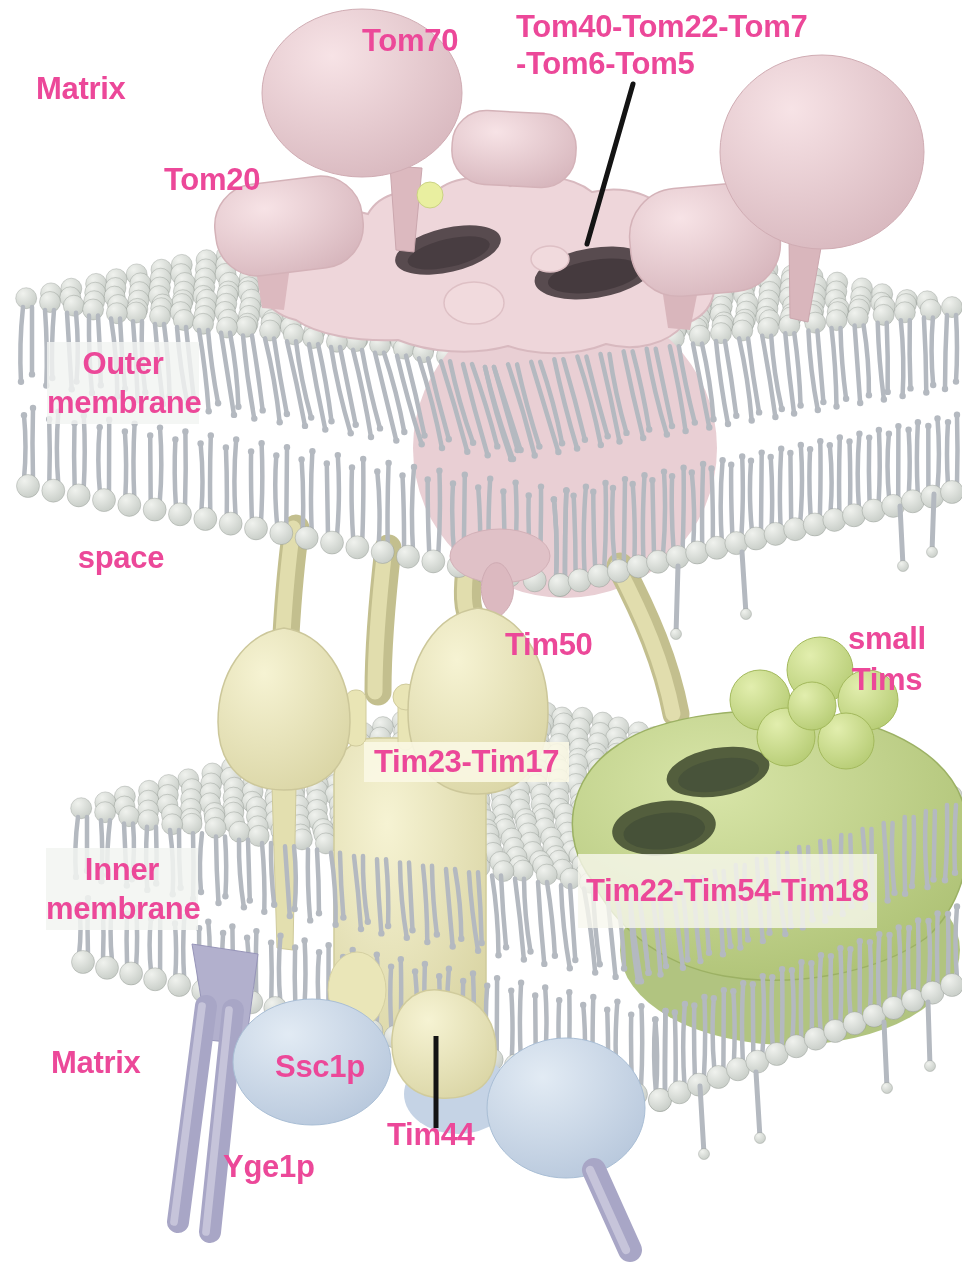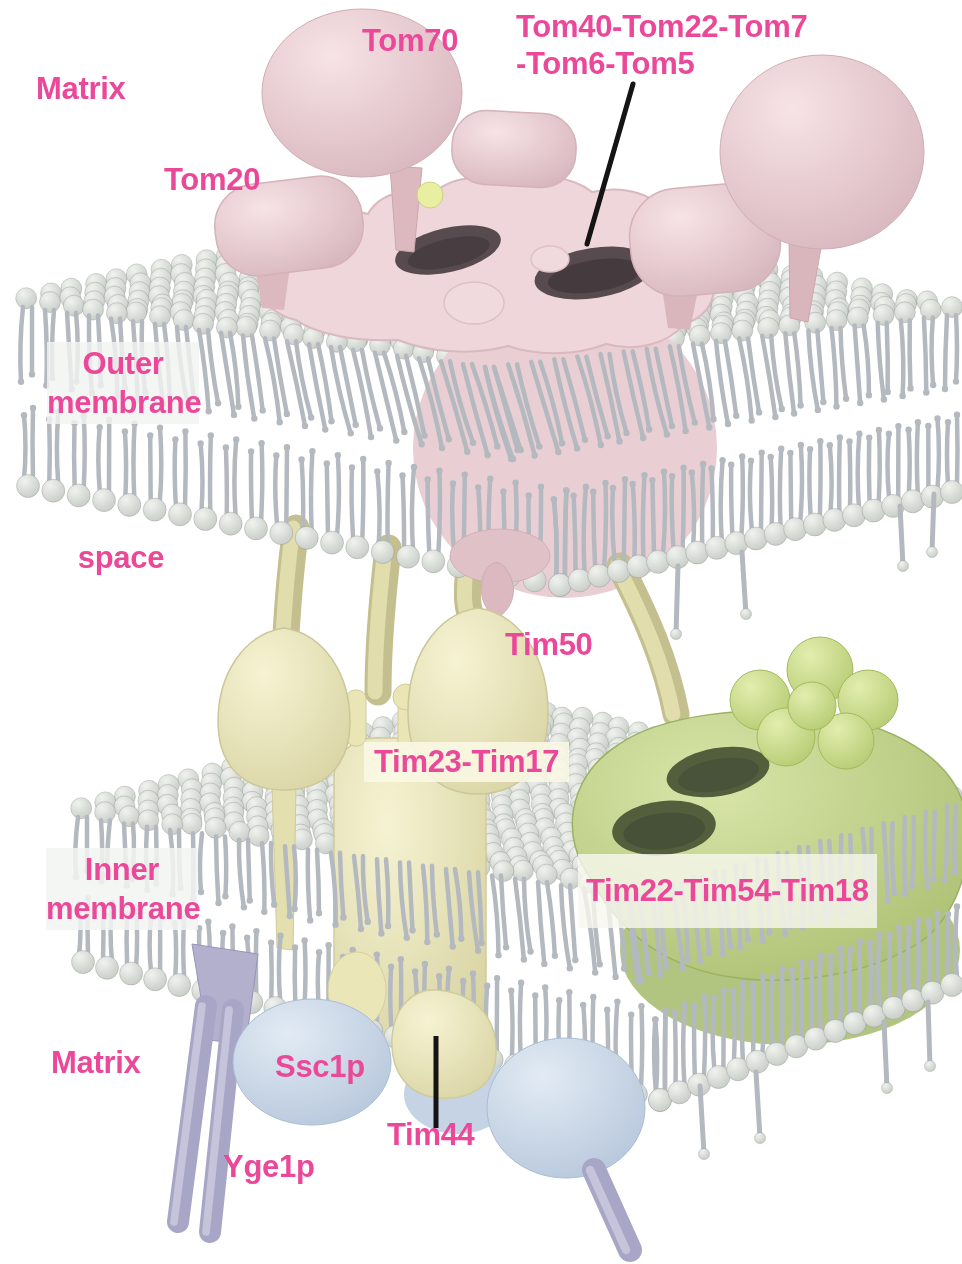--- a/index.html
+++ b/index.html
@@ -1930,20 +1930,24 @@
   </div>
   <div class="lbl" id="l-tom20">Tom20</div>
   <div class="lbl ctr" id="l-outer">
     <span>Outer</span>
     <span>membrane</span>
   </div>
   <div class="lbl ctr" id="l-ims">
     <span>space</span>
   </div>
   <div class="lbl" id="l-tim50">Tim50</div>
+  <div class="lbl ctr" id="l-smalltims">
+    <span>small</span>
+    <span>Tims</span>
+  </div>
   <div class="lbl" id="l-tim23">Tim23-Tim17</div>
   <div class="lbl" id="l-tim22">Tim22-Tim54-Tim18</div>
   <div class="lbl ctr" id="l-inner">
     <span>Inner</span>
     <span>membrane</span>
   </div>
   <div class="lbl" id="l-matrix">Matrix</div>
   <div class="lbl" id="l-ssc1p">Ssc1p</div>
   <div class="lbl" id="l-yge1p">Yge1p</div>
   <div class="lbl" id="l-tim44">Tim44</div>

